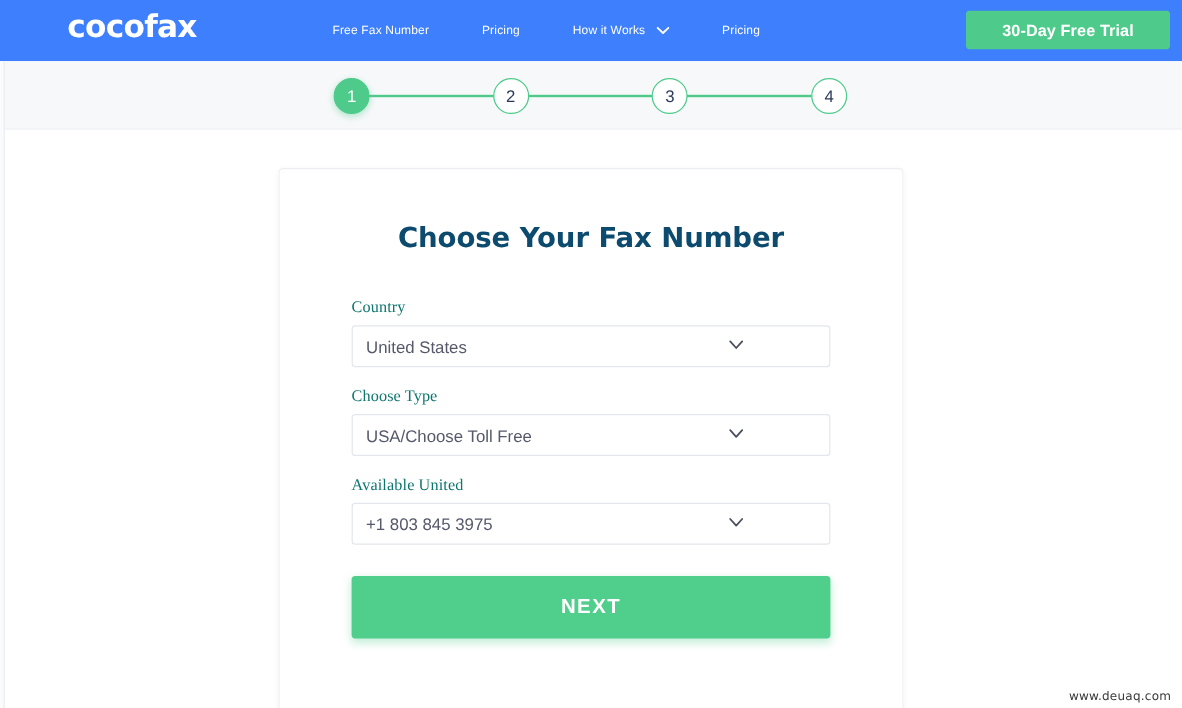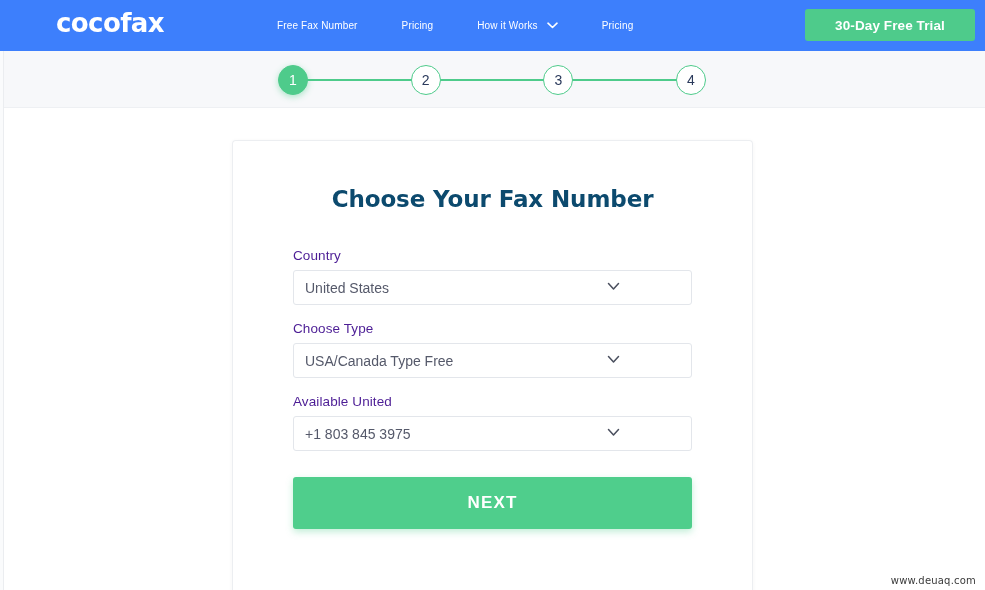--- a/index.html
+++ b/index.html
@@ -175,23 +175,24 @@
     margin: 0 auto;
     padding-top: 36px;
     width: 399px;
   }
 
   .field { margin-bottom: 16px; }
 
   .field-label {
     display: block;
     font-size: 13.5px;
-    color: #4c1d95;
+    color: #0f766e;
     margin-bottom: 7px;
     letter-spacing: 0.1px;
+    font-family: Liberation Serif, serif;
   }
 
   .select-wrap {
     position: relative;
     width: 339px;
     height: 35px;
   }
 
   .select-box {
     width: 399px;
@@ -340,21 +341,21 @@
             <svg width="13" height="9" viewBox="0 0 13 9">
               <path d="M1.5 1.5 L6.5 7 L11.5 1.5" fill="none" stroke="#4a4f5e" stroke-width="1.5" stroke-linecap="round" stroke-linejoin="round"></path>
             </svg>
           </span>
         </div>
       </div>
 
       <div class="field">
         <span class="field-label">Choose Type</span>
         <div class="select-wrap">
-          <div class="select-box">USA/Canada Type Free</div>
+          <div class="select-box">USA/Choose Toll Free</div>
           <span class="select-chevron">
             <svg width="13" height="9" viewBox="0 0 13 9">
               <path d="M1.5 1.5 L6.5 7 L11.5 1.5" fill="none" stroke="#4a4f5e" stroke-width="1.5" stroke-linecap="round" stroke-linejoin="round"></path>
             </svg>
           </span>
         </div>
       </div>
 
       <div class="field">
         <span class="field-label">Available United</span>

